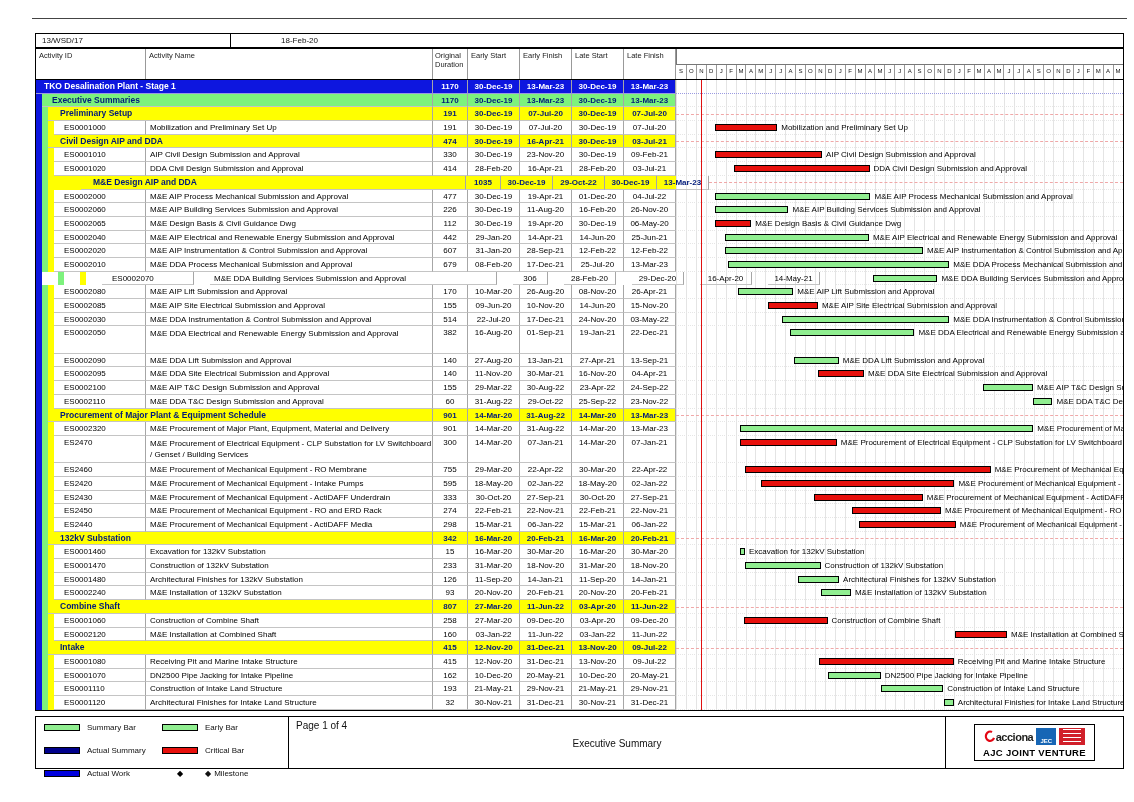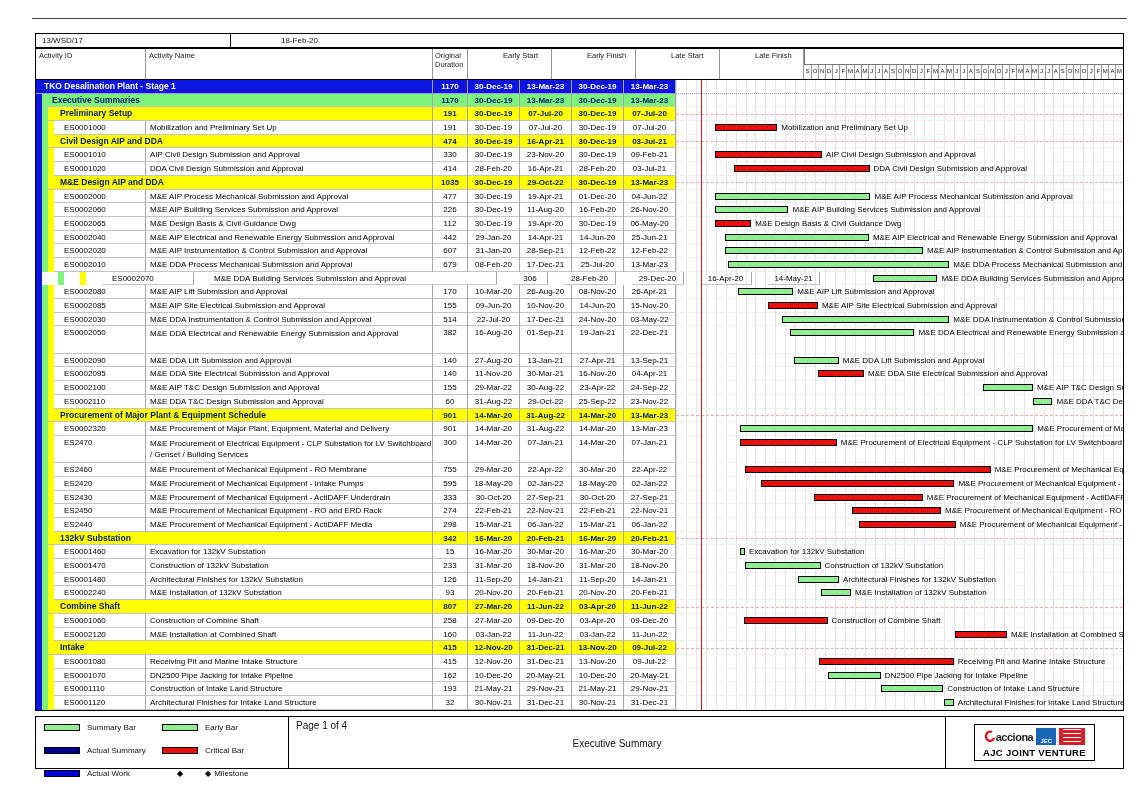--- a/index.html
+++ b/index.html
@@ -13,21 +13,21 @@
   .hbox { border-right:1px solid #000; font-size:8px; line-height:13px; padding:0 6px; color:#111; overflow:hidden; white-space:nowrap; }
   #hbox-l { width:195px; }
   #hbox-c { width:755px; text-align:center; }
   #hbox-r { width:137px; border-right:none; text-align:center; }
 
   
   #table { position:absolute; left:35px; top:48px; width:1089px; border:1px solid #000; background:#fff; }
   #thead { display:flex; height:31px; border-bottom:1px solid #000; background:#fff; }
   .th { font-size:7.5px; color:#222; padding:2px 3px; border-right:1px solid #999; overflow:hidden; }
   .th-id { width:110px; } .th-name { width:287px; } .th-dur { width:35px; padding:2px 2px; }
-  .th-date { width:52px;margin-left:32px; }
+  .th-date { width:52px; }
   .th-chart { flex:1; padding:0; border-right:none; display:flex; flex-direction:column; }
   .yrow { height:15px; display:flex;flex-direction:column; }
   .ycell { font-size:8px; line-height:15px; text-align:center; color:#111; border-left:1px solid #777; overflow:hidden; }
   .ycell:first-child { border-left:none; }
   .mrow { flex:1; display:flex; border-top:1px solid #777; }
   .mcell { font-size:6px; line-height:13px; text-align:center; color:#111; border-left:1px solid #999; overflow:hidden; }
   .mcell:first-child { border-left:none; }
 
   #tbody { position:relative; }
   #gridlayer { position:absolute; top:0; left:640px; width:447px; height:100%;
@@ -257,39 +257,39 @@
         <div class="c cdate">28-Feb-20</div>
         <div class="c cdate">03-Jul-21</div>
         <div class="c cchart">
           <div class="bar critical" style="left: 13.0466%; width: 30.2509%;"></div>
           <div class="barlab" style="left: calc(43.2975% + 4px);">DDA Civil Design Submission and Approval</div>
         </div>
       </div>
       <div class="trow l3" style="height: 13.7px;">
         <i class="strip sb"></i>
         <i class="strip sg"></i>
-        <div class="c cmerge" style="width: 385px;">M&amp;E Design AIP and DDA</div>
+        <div class="c cmerge" style="width: 385px; margin-left: 33px;">M&amp;E Design AIP and DDA</div>
         <div class="c cdur">1035</div>
         <div class="c cdate">30-Dec-19</div>
         <div class="c cdate">29-Oct-22</div>
         <div class="c cdate">30-Dec-19</div>
         <div class="c cdate">13-Mar-23</div>
         <div class="c cchart"></div>
       </div>
       <div class="trow a" style="height: 13.7px;">
         <i class="strip sb"></i>
         <i class="strip sg"></i>
         <i class="strip sy"></i>
         <div class="c cid">ES0002000</div>
         <div class="c cname">M&amp;E AIP Process Mechanical Submission and Approval</div>
         <div class="c cdur">477</div>
         <div class="c cdate">30-Dec-19</div>
         <div class="c cdate">19-Apr-21</div>
         <div class="c cdate">01-Dec-20</div>
-        <div class="c cdate">04-Jun-22</div>
+        <div class="c cdate">04-Jul-22</div>
         <div class="c cchart">
           <div class="bar early" style="left: 8.74552%; width: 34.767%;"></div>
           <div class="barlab" style="left: calc(43.5125% + 4px);">M&amp;E AIP Process Mechanical Submission and Approval</div>
         </div>
       </div>
       <div class="trow a" style="height: 13.7px;">
         <i class="strip sb"></i>
         <i class="strip sg"></i>
         <i class="strip sy"></i>
         <div class="c cid">ES0002060</div>

